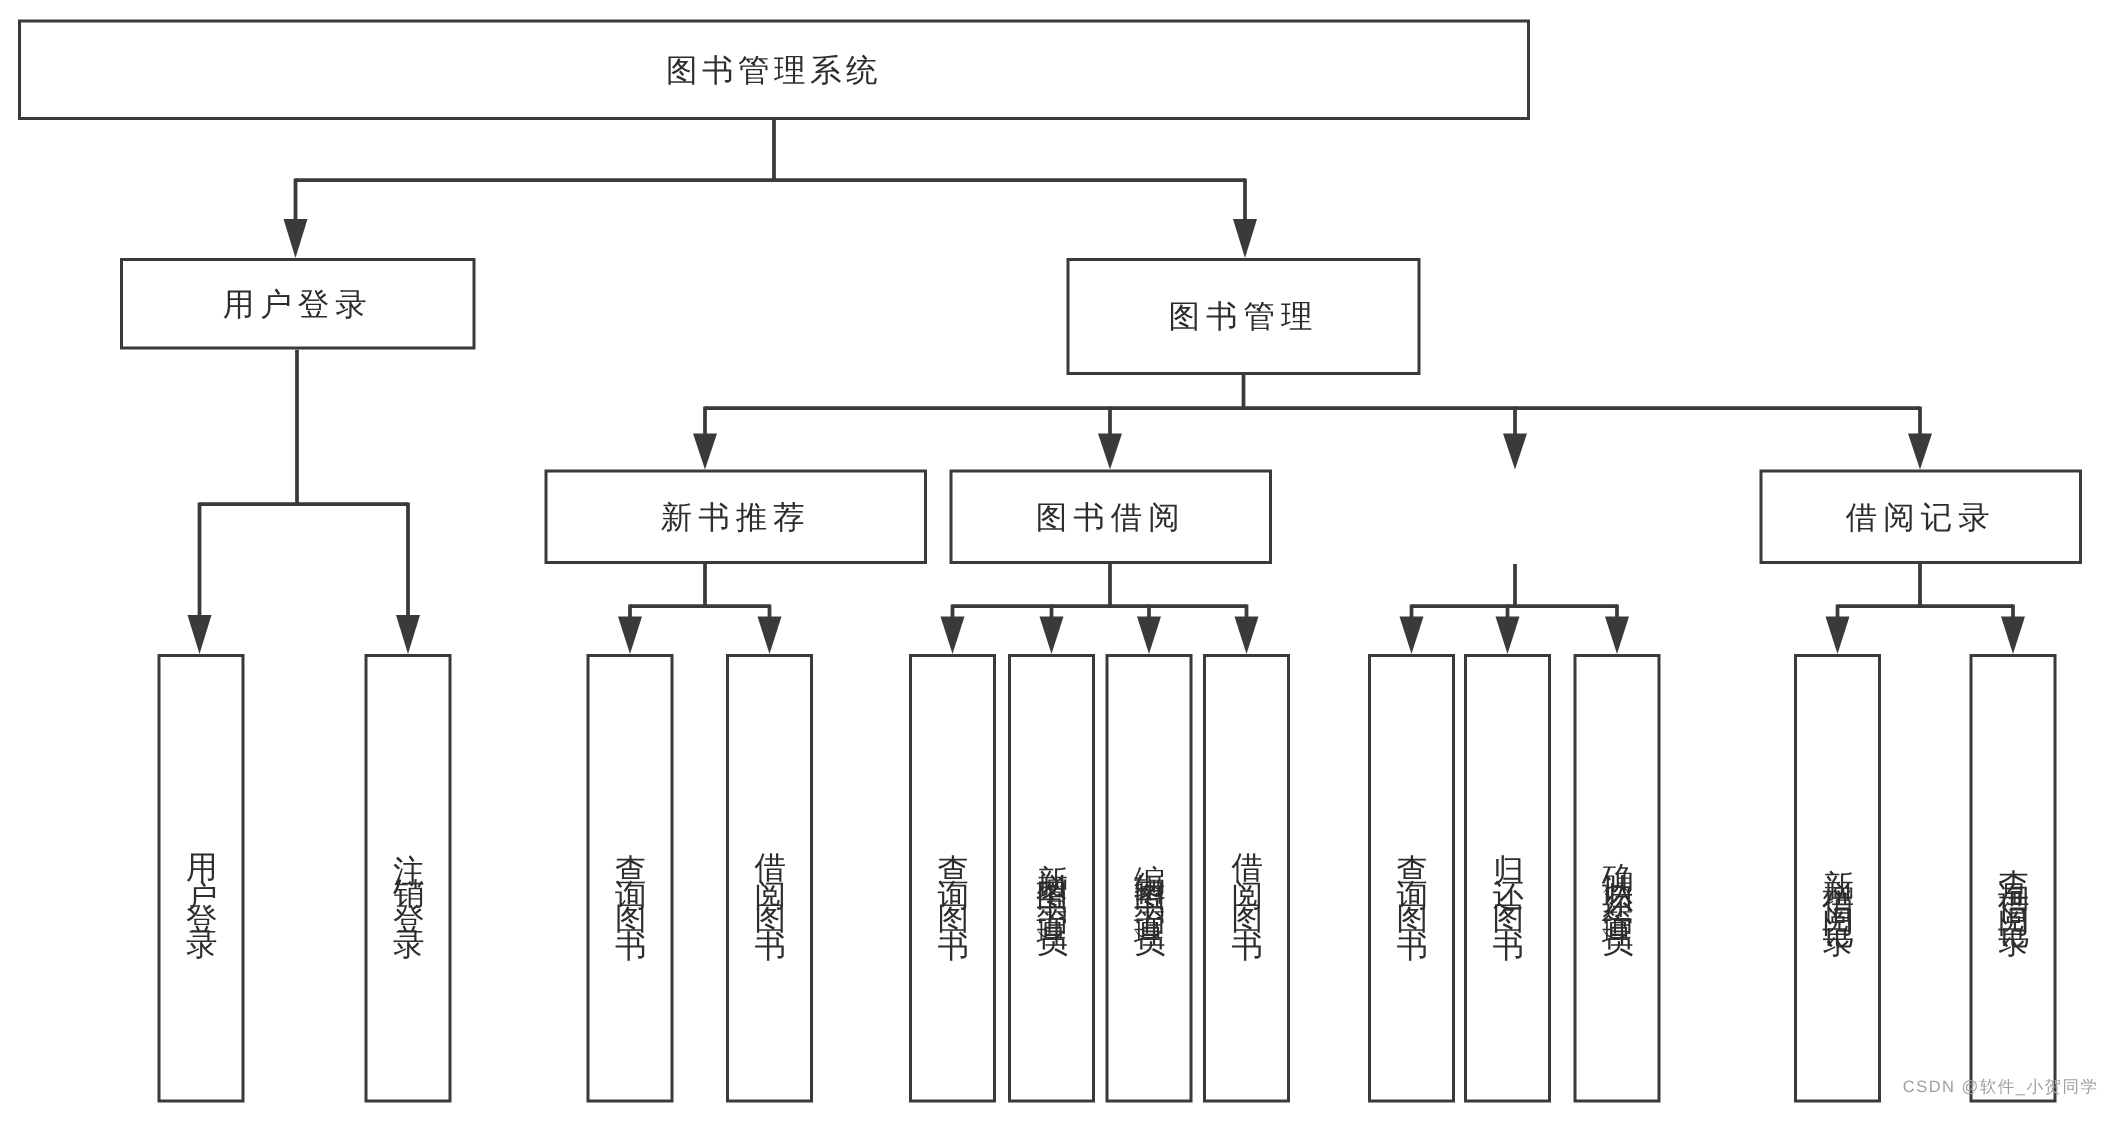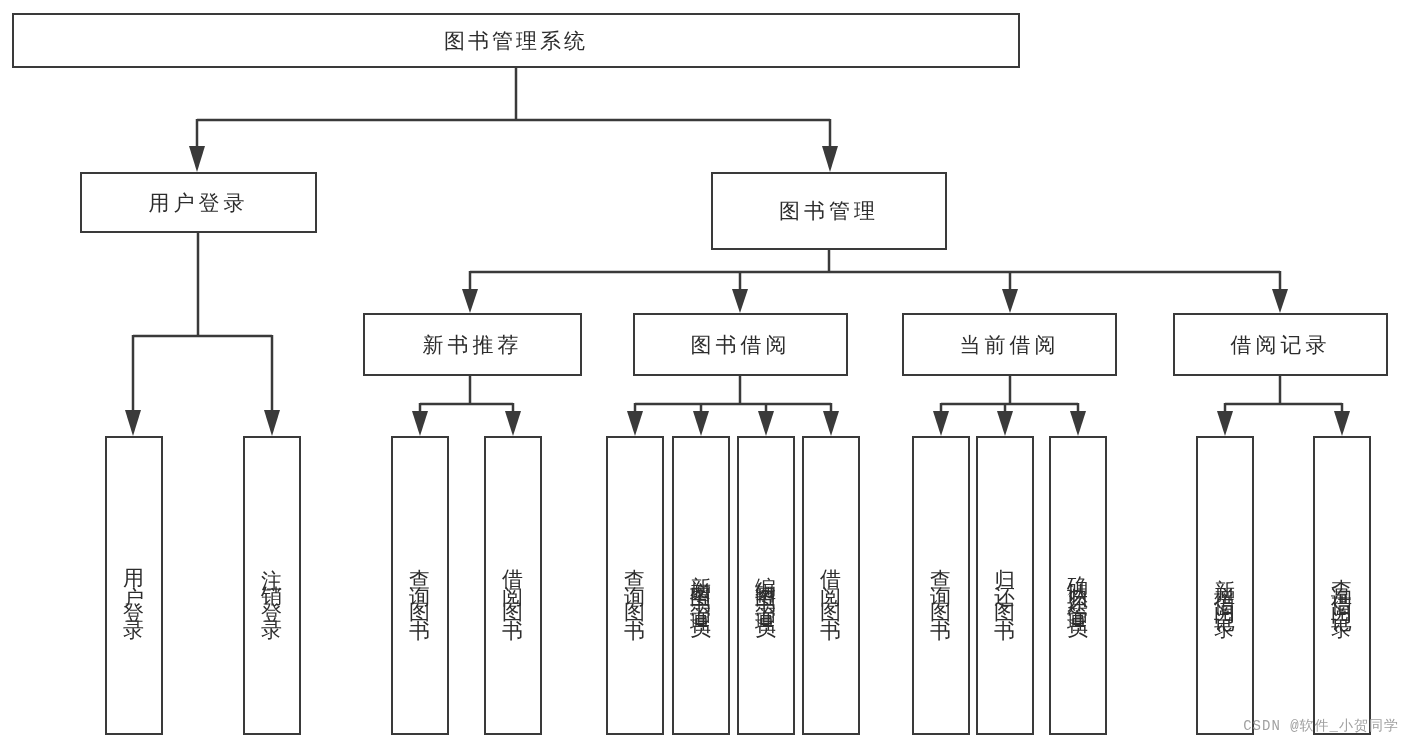--- a/index.html
+++ b/index.html
@@ -32,25 +32,24 @@
     font-size:21px;
     letter-spacing:17px;
     line-height:1;
   }
   .box-v.s6{letter-spacing:8px;}
   .box-v.s9{letter-spacing:6px;}
   .watermark{
     position:absolute;
     right:6px;
     top:717px;
-    font-size:14px;
+    font-size:11px;
     letter-spacing:1px;
     color:var(--watermark);
     white-space:nowrap;
-    font-family:Liberation Mono, monospace;
   }
 </style>
 </head>
 <body>
 
 <div class="stage">
 
   <svg class="wires" width="1405" height="747" viewBox="0 0 1405 747" aria-hidden="true">
     <g stroke="currentColor" stroke-width="2.5" fill="none">
 
@@ -110,28 +109,27 @@
       <polygon points="758,411 774,411 766,436"></polygon>
       <polygon points="823,411 839,411 831,436"></polygon>
       <polygon points="933,411 949,411 941,436"></polygon>
       <polygon points="997,411 1013,411 1005,436"></polygon>
       <polygon points="1070,411 1086,411 1078,436"></polygon>
       <polygon points="1217,411 1233,411 1225,436"></polygon>
       <polygon points="1334,411 1350,411 1342,436"></polygon>
     </g>
   </svg>
 
-  <div class="box box-h root" style="left:12px;top:13px;width:1008px;height:55px;">图书管理系统</div>
+  <div class="box box-h root" style="left:12px;top:13px;width:1008px;height:67px;">图书管理系统</div>
 
   <div class="box box-h" style="left:80px;top:172px;width:237px;height:61px;">用户登录</div>
   <div class="box box-h" style="left:711px;top:172px;width:236px;height:78px;">图书管理</div>
 
-  <div class="box box-h" style="left:363px;top:313px;width:219px;height:63px;font-family:Liberation Serif, serif;">新书推荐</div>
+  <div class="box box-h" style="left:363px;top:313px;width:255px;height:63px;font-family:Liberation Serif, serif;">新书推荐</div>
   <div class="box box-h" style="left:633px;top:313px;width:215px;height:63px;text-align:center;">图书借阅</div>
-  <div class="box box-h" style="left:902px;top:313px;width:215px;height:63px;">当前借阅</div>
   <div class="box box-h" style="left:1173px;top:313px;width:215px;height:63px;">借阅记录</div>
 
   <div class="box box-v" style="left:105px;top:436px;width:58px;height:299px;">用户登录</div>
   <div class="box box-v" style="left:243px;top:436px;width:58px;height:299px;">注销登录</div>
 
   <div class="box box-v" style="left:391px;top:436px;width:58px;height:299px;">查询图书</div>
   <div class="box box-v" style="left:484px;top:436px;width:58px;height:299px;">借阅图书</div>
 
   <div class="box box-v" style="left:606px;top:436px;width:58px;height:299px;">查询图书</div>
   <div class="box box-v s9" style="left:672px;top:436px;width:58px;height:299px;">新增图书（管理员）</div>

